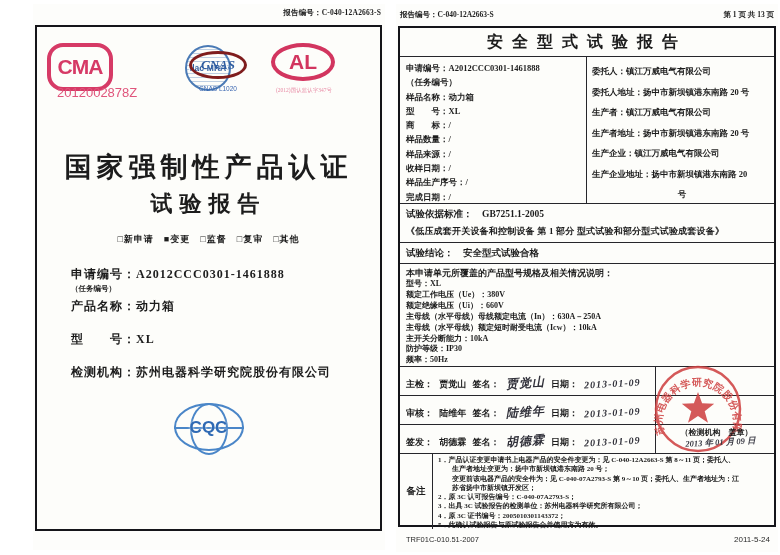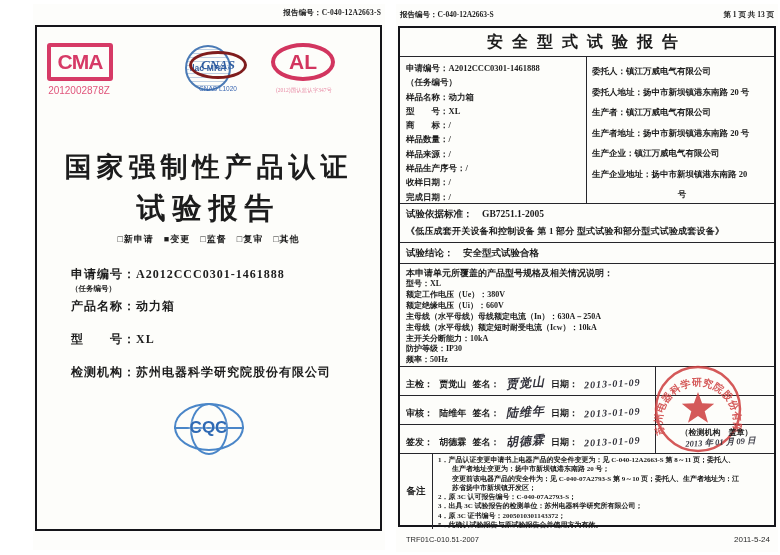--- a/index.html
+++ b/index.html
@@ -7,40 +7,40 @@
   #canvas { position:relative; width:780px; height:555px; background:#ffffff;
             font-family:"Liberation Serif", serif; color:#1c1c1c; }
   .abs { position:absolute; }
 
   
   #page-left { left:33px; top:4px; width:352px; height:546px; background:#fdfdfb; }
   .pl-report-no { top:4px; right:4px; font-size:7.5px; font-weight:bold; letter-spacing:0.2px; }
   .pl-border { left:2px; top:21px; width:347px; height:506px; border:2px solid #15151a; background:#fdfdfa; }
 
   
-  .cma-box { left:10px; top:16px; width:66px; height:38px; border:4px solid #d63a66; border-radius:3px;
+  .cma-box { left:10px; top:16px; width:66px; height:48px; border:4px solid #d63a66; border-radius:16px;
              display:flex; align-items:center; justify-content:center;
              color:#d63a66; font-weight:bold; font-size:21px; font-family:"Liberation Sans",sans-serif; letter-spacing:-1px; }
-  .cma-num { left:0; top:58px; width:84px; text-align:center; color:#e0557c; font-size:10px; font-family:"Liberation Sans",sans-serif; }
+  .cma-num { left:20px; top:58px; width:84px; text-align:left; color:#e0557c; font-size:13px; font-family:"Liberation Sans",sans-serif; }
   .ilac-circle { left:100px; top:18px; width:46px; height:46px; border:2px solid #4a7ab5; border-radius:50%;
                  background:repeating-linear-gradient(0deg, rgba(74,122,181,0) 0 3px, rgba(74,122,181,.35) 3px 4px);
                  display:flex; align-items:center; justify-content:center;margin-left:48px; }
   .ilac-text { font-size:8.5px; font-weight:bold; color:#2f5da0; background:rgba(253,253,250,.8); padding:0 1px;
                font-family:"Liberation Sans",sans-serif; }
   .cnas-ellipse { left:152px; top:24px; width:58px; height:28px; border:3px solid #7f1d1d; border-radius:50%;
                   display:flex; align-items:center; justify-content:center;
                   color:#2f5da0; font-weight:bold; font-style:italic; font-size:13px; font-family:"Liberation Serif",serif;text-align:right; }
   .cnas-sub { left:148px; top:58px; width:66px; text-align:center; color:#3a66b0; font-size:6.5px; font-family:"Liberation Sans",sans-serif; }
   .al-ellipse { left:234px; top:16px; width:64px; height:38px; border:4px solid #d2355f; border-radius:50%;
                 display:flex; align-items:center; justify-content:center;
                 color:#d2355f; font-weight:bold; font-size:21px; font-family:"Liberation Sans",sans-serif; }
   .al-sub { left:222px; top:60px; width:90px; text-align:center; color:#e88aa4; font-size:5.5px; }
 
   .pl-title1 { left:0; top:122px; width:100%; text-align:center; font-size:27px; font-weight:bold; letter-spacing:5px; }
-  .pl-title2 { left:0; top:162px; width:100%; text-align:center; font-size:29px; font-weight:bold; letter-spacing:7px; }
+  .pl-title2 { left:0; top:162px; width:100%; text-align:center; font-size:22px; font-weight:bold; letter-spacing:7px; }
   .pl-checks { left:0; top:206px; width:100%; text-align:center; font-size:9px; font-weight:bold; letter-spacing:1px; }
 
   .pl-field { left:34px; font-size:12px; font-weight:bold; letter-spacing:1px; }
   .pl-note  { left:34px; font-size:7.5px; font-weight:bold; }
   .f-apply  { top:239px; }
   .f-note   { top:257px; }
   .f-prod   { top:271px; }
   .f-model  { top:304px; }
   .f-agency { top:337px; }
 
@@ -168,22 +168,22 @@
 
       <div class="row r-info">
         <div class="col-left">
             <div class="line">申请编号：A2012CCC0301-1461888</div>
             <div class="line">（任务编号）</div>
             <div class="line">样品名称：动力箱</div>
             <div class="line">型　　号：XL</div>
             <div class="line">商　　标：/</div>
             <div class="line">样品数量：/</div>
             <div class="line">样品来源：/</div>
+            <div class="line">收样日期：/</div>
             <div class="line">样品生产序号：/</div>
-            <div class="line">收样日期：/</div>
             <div class="line">完成日期：/</div>
           </div>
         <div class="v-div-info"></div>
         <div class="col-right">
             <div class="line">委托人：镇江万威电气有限公司</div>
             <div class="line">委托人地址：扬中市新坝镇港东南路 20 号</div>
             <div class="line">生产者：镇江万威电气有限公司</div>
             <div class="line">生产者地址：扬中市新坝镇港东南路 20 号</div>
             <div class="line">生产企业：镇江万威电气有限公司</div>
             <div class="line">生产企业地址：扬中市新坝镇港东南路 20</div>

